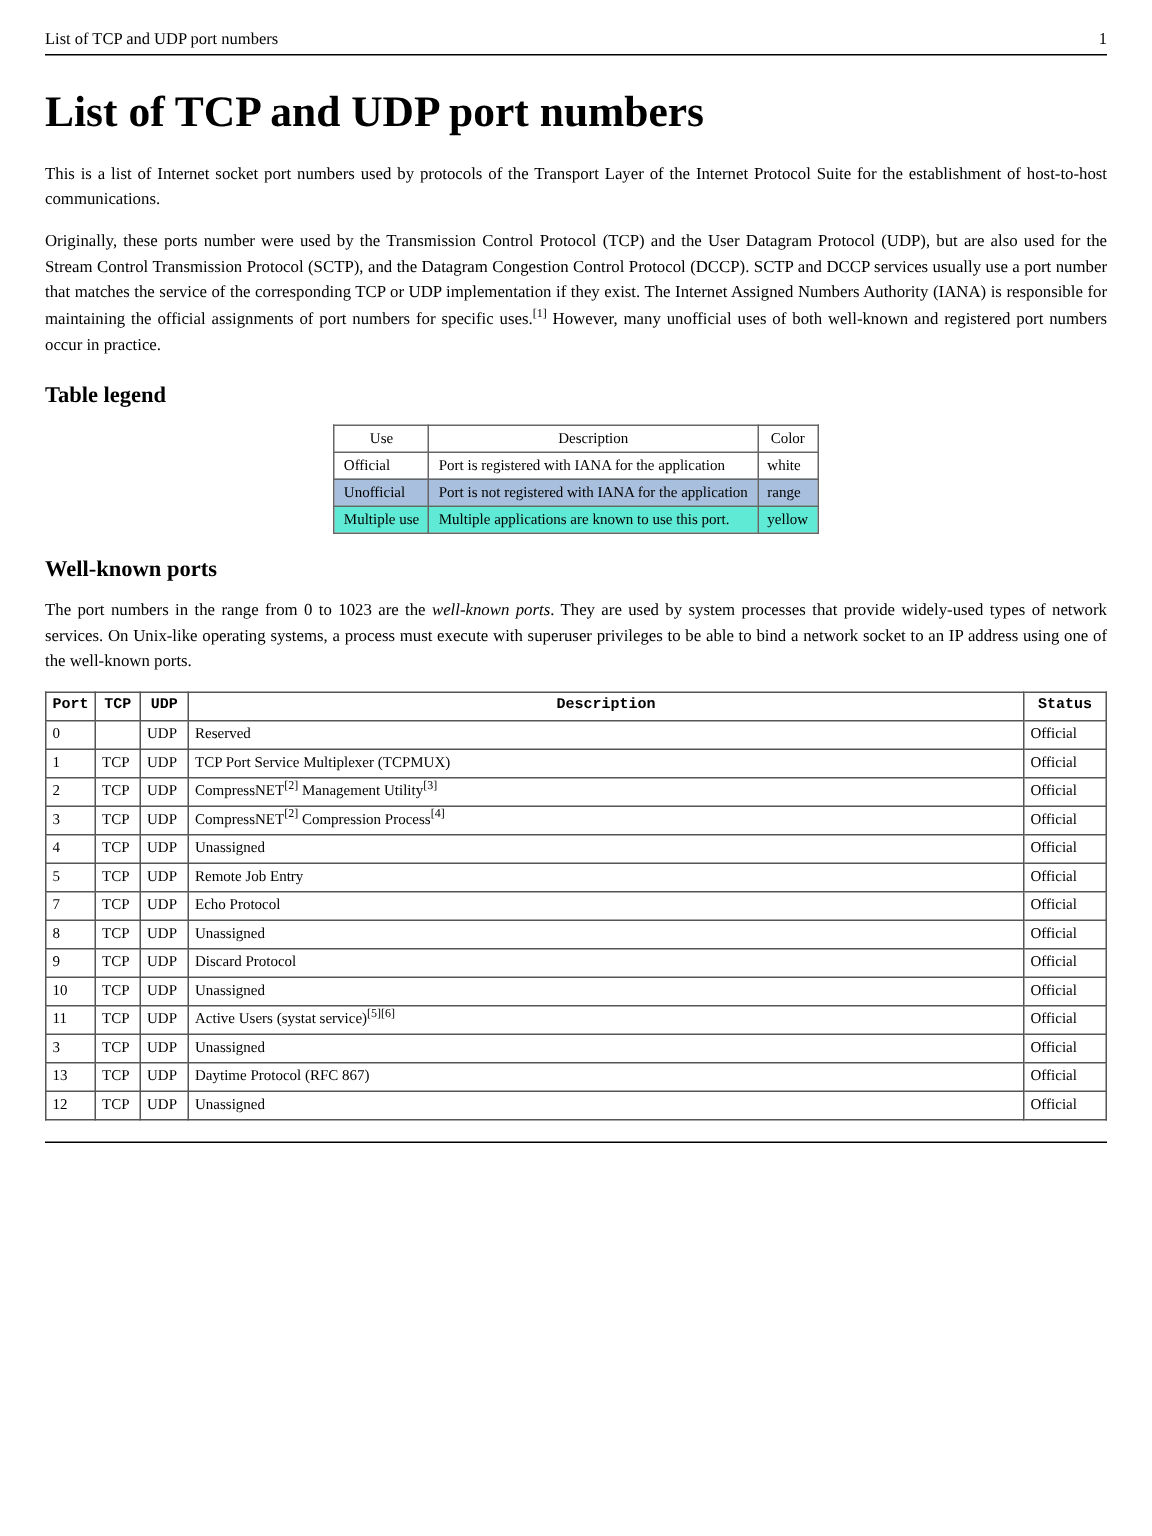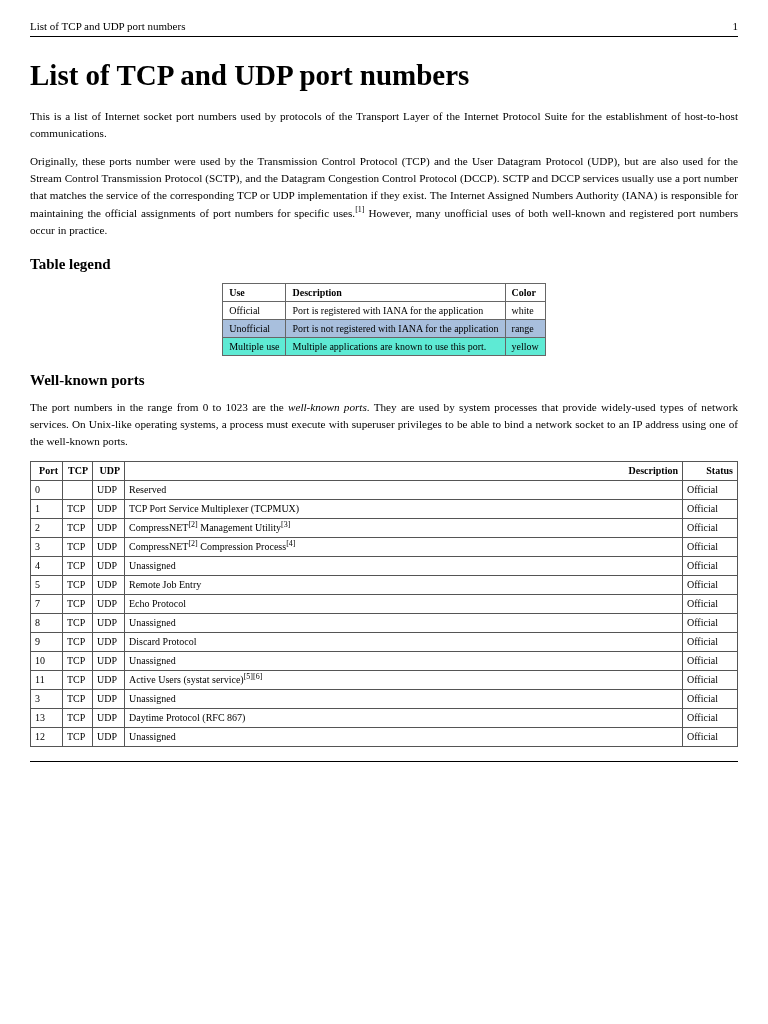--- a/index.html
+++ b/index.html
@@ -43,40 +43,40 @@
   table.legend {
     border-collapse: collapse;
     font-size: 10px;
   }
   table.legend th, table.legend td {
     border: 1px solid #666;
     padding: 3px 6px;
     text-align: left;
     vertical-align: middle;
   }
-  table.legend th { font-weight: bold; }
+  table.legend th { text-align: center; font-weight: normal; }
   .bg-white  { background: #ffffff; }
   .bg-blue   { background: #a8bfdd; }
   .bg-yellow { background: #5eead4; }
 
   
   table.ports {
     border-collapse: collapse;
     width: 100%;
     font-size: 10px;
     margin-top: 4px;
   }
   table.ports th, table.ports td {
     border: 1px solid #555;
     padding: 3px 4px;
     text-align: left;
     vertical-align: middle;
     height: 19px;
   }
-  table.ports th { text-align: right; font-weight: bold; }
+  table.ports th { text-align: center; font-weight: bold; font-family: Liberation Mono, monospace; }
   table.ports col.c-port { width: 32px; }
   table.ports col.c-tcp  { width: 30px; }
   table.ports col.c-udp  { width: 32px; }
   table.ports col.c-stat { width: 55px; }
   .row-unofficial td { background: #a8bfdd; }
   .footer-rule {
     border: 0; border-top: 1px solid #000;
     margin-top: 14px;
   }
 </style>

